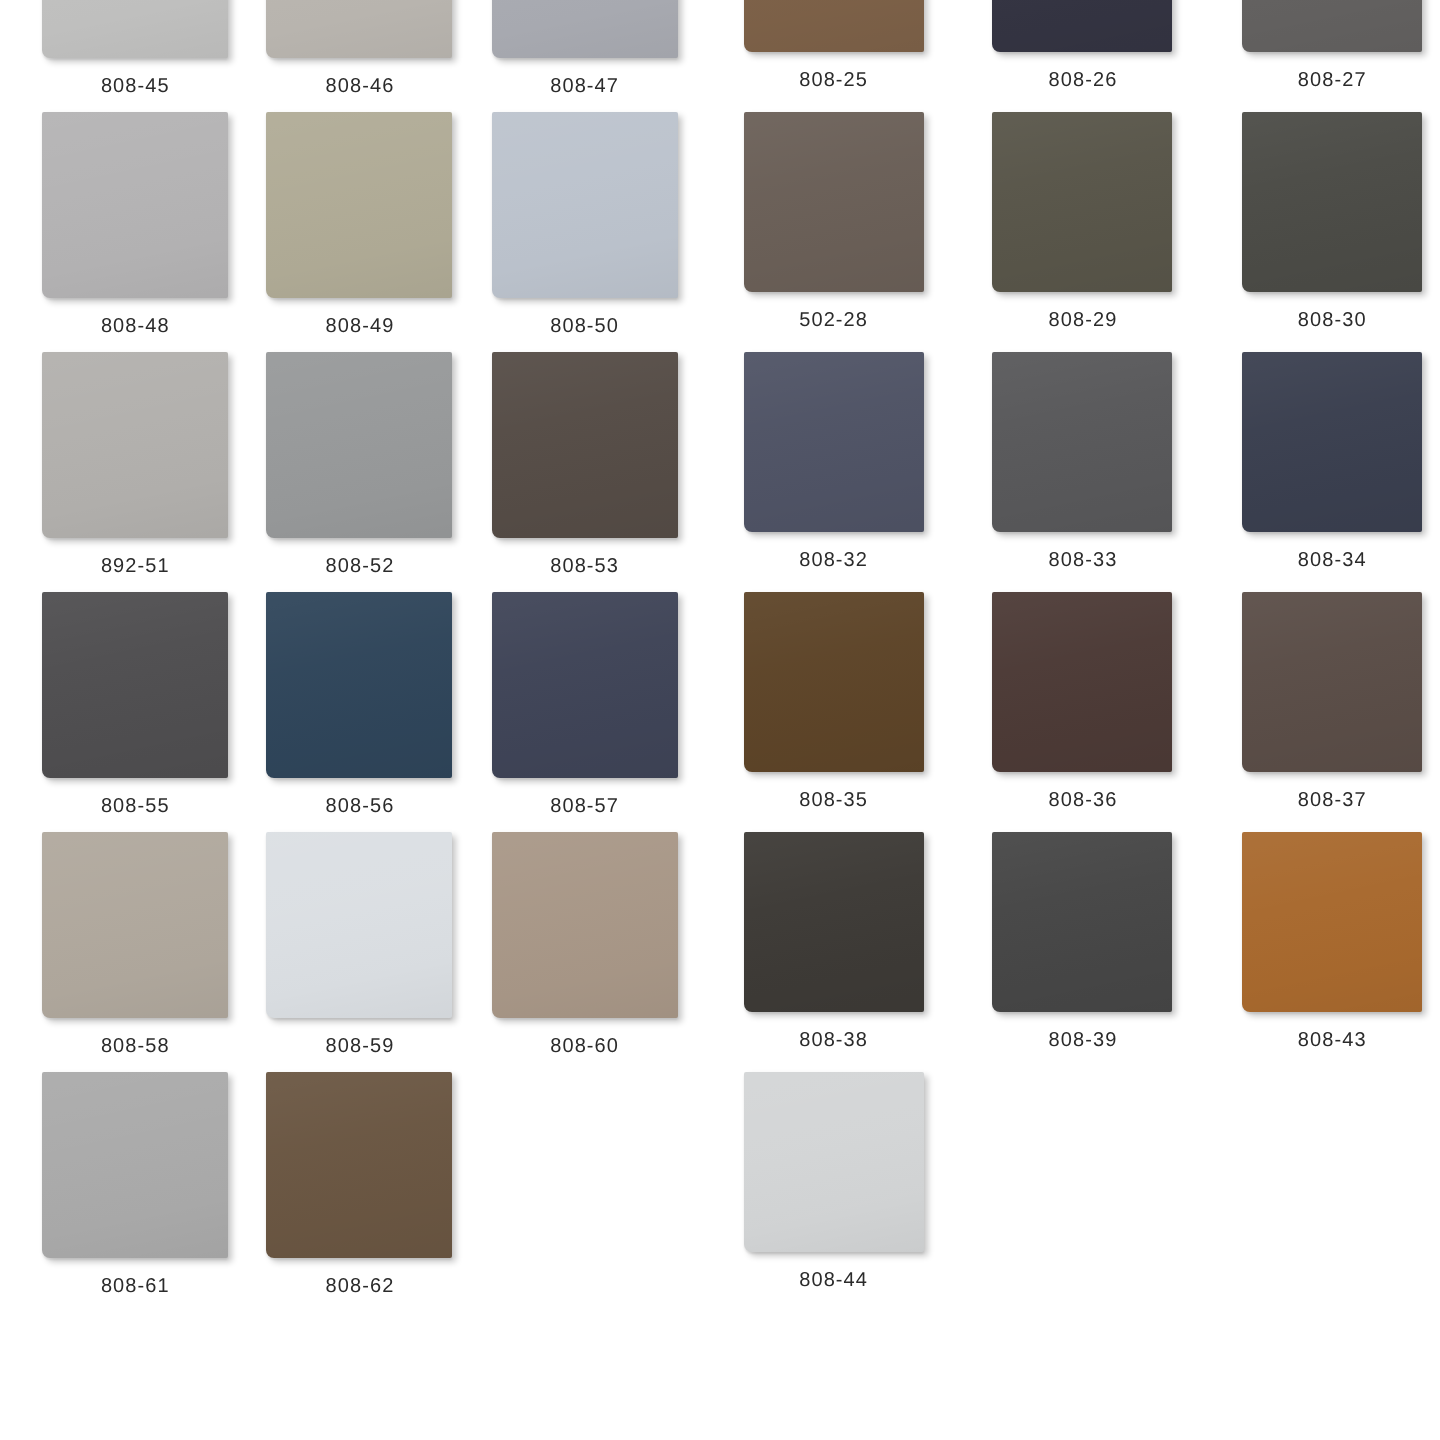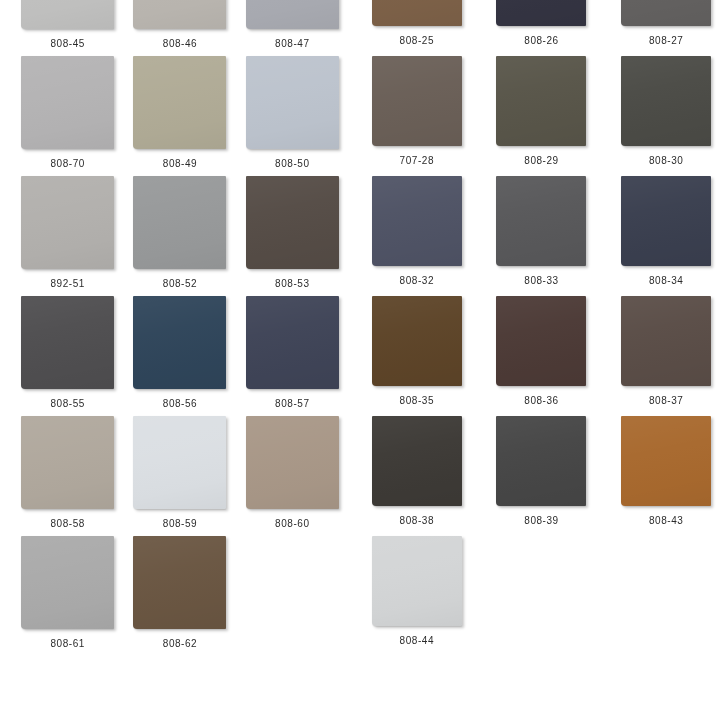--- a/index.html
+++ b/index.html
@@ -122,21 +122,21 @@
       <div class="swatch-cell">
         <div class="swatch-chip" style="background-color: rgb(186, 182, 176);"></div>
         <div class="swatch-label">808-46</div>
       </div>
       <div class="swatch-cell">
         <div class="swatch-chip" style="background-color: rgb(169, 171, 178);"></div>
         <div class="swatch-label">808-47</div>
       </div>
       <div class="swatch-cell">
         <div class="swatch-chip" style="background-color: rgb(180, 179, 180);"></div>
-        <div class="swatch-label">808-70</div>
+        <div class="swatch-label">808-48</div>
       </div>
       <div class="swatch-cell">
         <div class="swatch-chip" style="background-color: rgb(176, 171, 150);"></div>
         <div class="swatch-label">808-49</div>
       </div>
       <div class="swatch-cell">
         <div class="swatch-chip" style="background-color: rgb(188, 195, 205);"></div>
         <div class="swatch-label">808-50</div>
       </div>
       <div class="swatch-cell">
@@ -193,21 +193,21 @@
       <div class="swatch-cell">
         <div class="swatch-chip" style="background-color: rgb(52, 52, 66);"></div>
         <div class="swatch-label">808-26</div>
       </div>
       <div class="swatch-cell">
         <div class="swatch-chip" style="background-color: rgb(99, 97, 96);"></div>
         <div class="swatch-label">808-27</div>
       </div>
       <div class="swatch-cell">
         <div class="swatch-chip" style="background-color: rgb(106, 95, 87);"></div>
-        <div class="swatch-label">707-28</div>
+        <div class="swatch-label">502-28</div>
       </div>
       <div class="swatch-cell">
         <div class="swatch-chip" style="background-color: rgb(88, 85, 73);"></div>
         <div class="swatch-label">808-29</div>
       </div>
       <div class="swatch-cell">
         <div class="swatch-chip" style="background-color: rgb(75, 75, 70);"></div>
         <div class="swatch-label">808-30</div>
       </div>
       <div class="swatch-cell">

